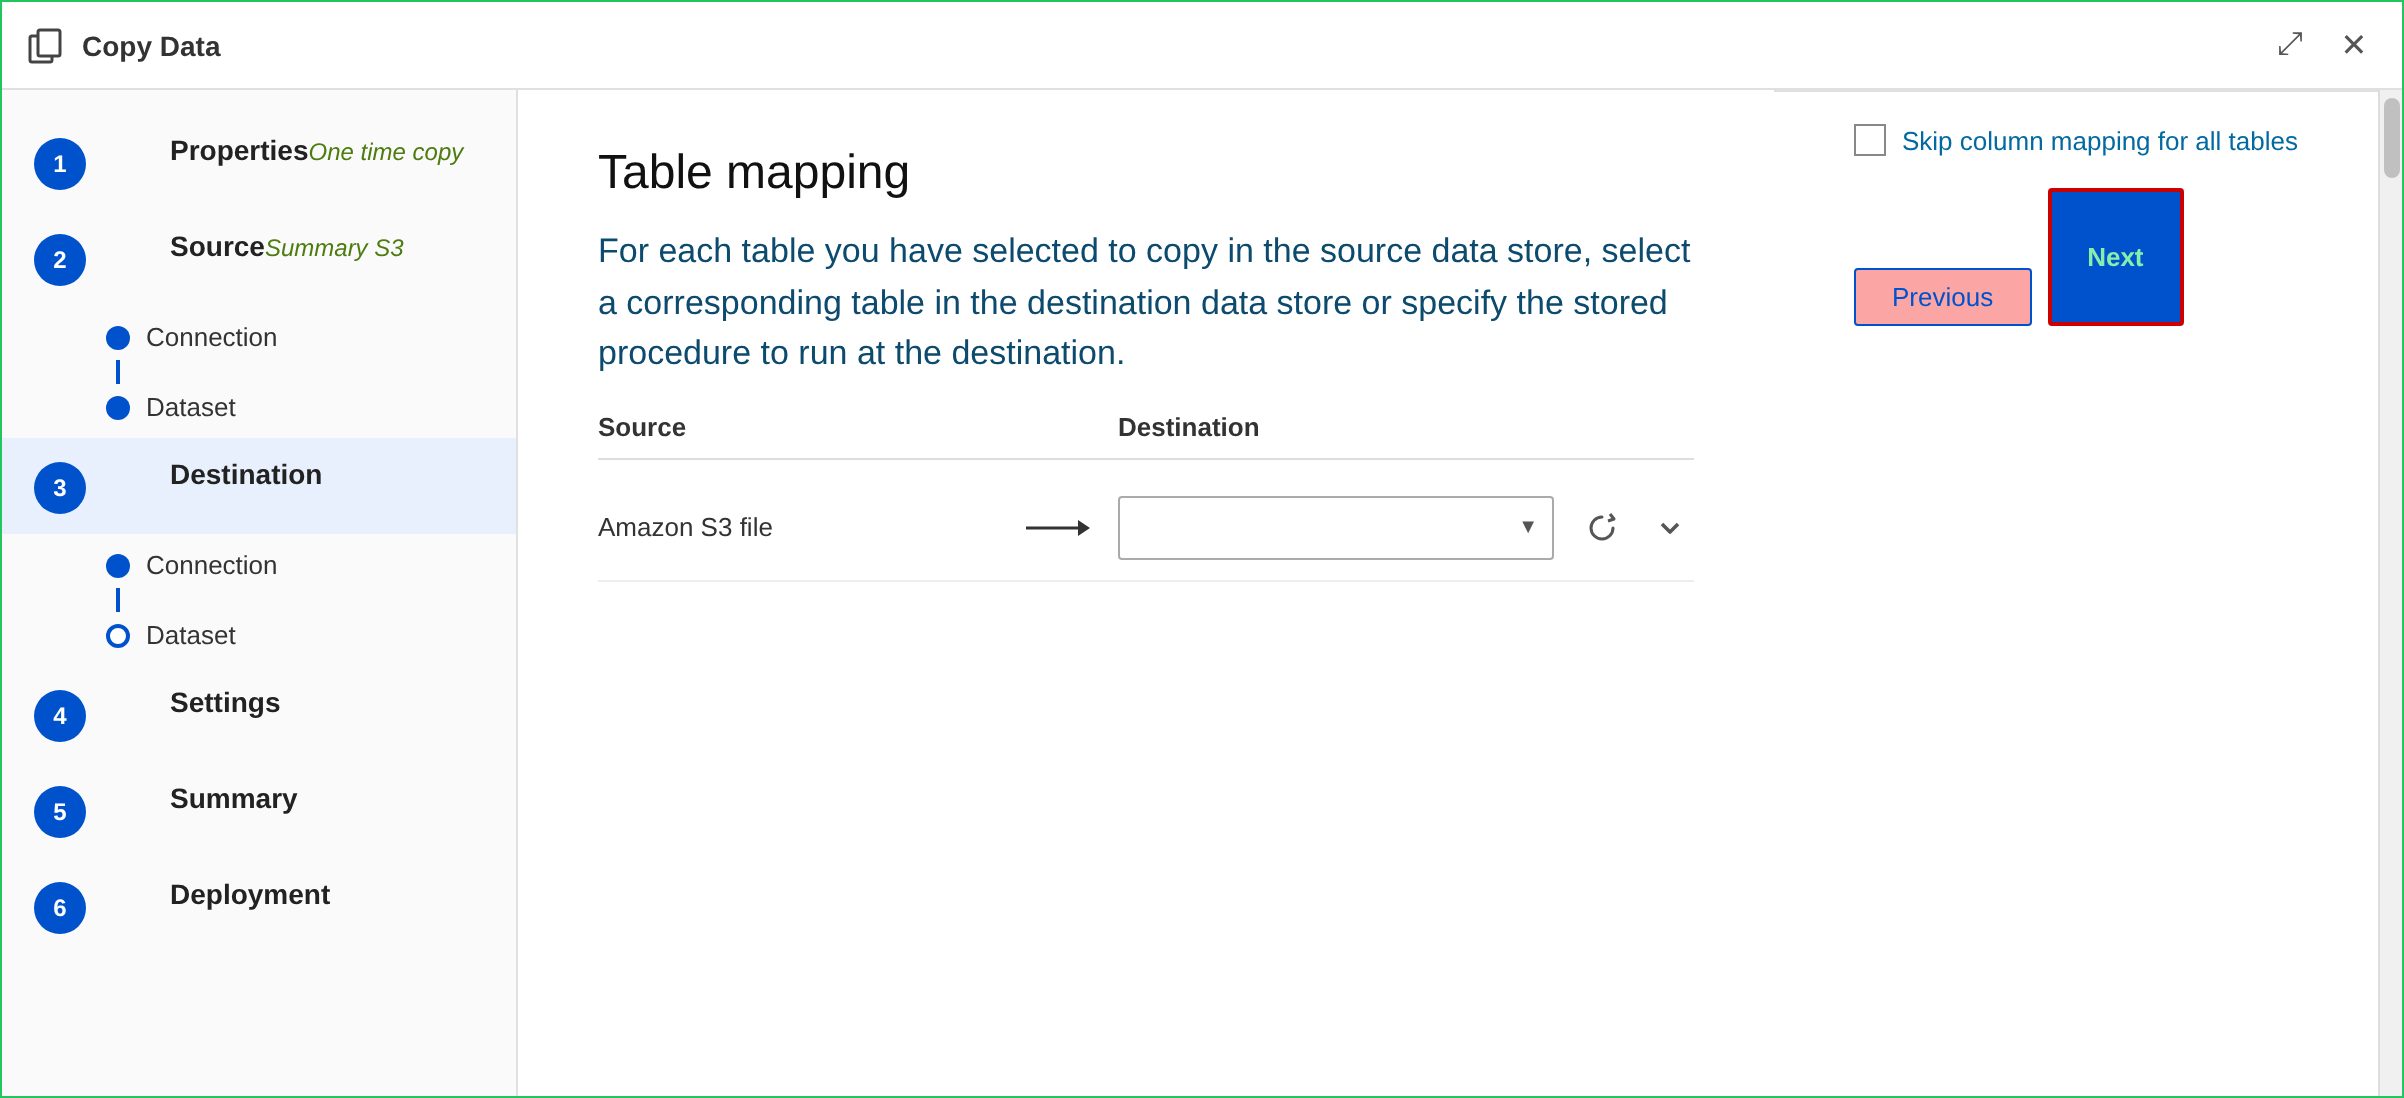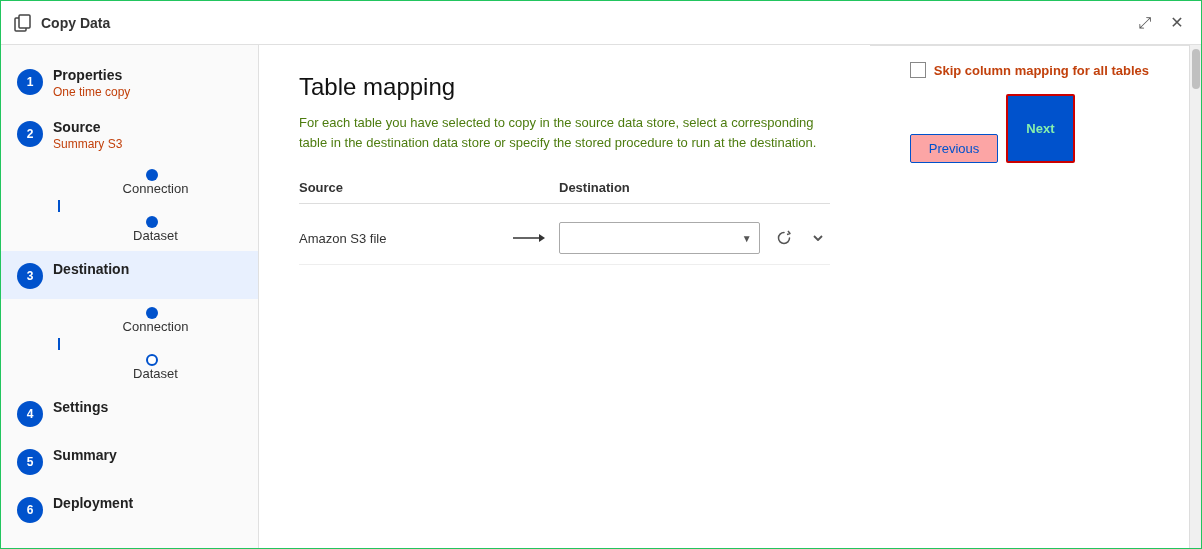--- a/index.html
+++ b/index.html
@@ -95,44 +95,45 @@
       font-weight: 600;
       display: flex;
       align-items: center;
       justify-content: center;
       flex-shrink: 0;
       margin-right: 10px;
       margin-top: 2px;
     }
     .step-text {
       display: flex;
-      flex-direction: column;
+      flex-direction: row;
+      margin-left: 32px;
     }
     .step-label {
       font-size: 14px;
       font-weight: 600;
       color: #222;
     }
     .step-sublabel {
       font-size: 12px;
-      color: #c2410c;
+      color: #4d7c0f;
       margin-top: 2px;
+      font-style: italic;
     }
     
     .sub-items {
       padding: 4px 0 4px 52px;
     }
     .sub-item {
       display: flex;
       align-items: center;
       padding: 4px 0;
       font-size: 13px;
       color: #333;
       cursor: pointer;
-      flex-direction: column;
     }
     .sub-dot-filled {
       width: 12px;
       height: 12px;
       border-radius: 50%;
       background: #0052cc;
       margin-right: 8px;
       flex-shrink: 0;
     }
     .sub-dot-empty {
@@ -157,23 +158,23 @@
       overflow-y: auto;
       padding: 28px 40px 20px 40px;
     }
     .panel-title {
       font-size: 24px;
       font-weight: 300;
       color: #111;
       margin-bottom: 12px;
     }
     .panel-desc {
-      font-size: 13px;
-      color: #4d7c0f;
-      margin-bottom: 28px;
+      font-size: 17px;
+      color: #0c4a6e;
+      margin-bottom: 16px;
       max-width: 820px;
       line-height: 1.5;
     }
     
     .mapping-header {
       display: flex;
       align-items: center;
       border-bottom: 1px solid #ddd;
       padding-bottom: 8px;
       margin-bottom: 8px;
@@ -280,22 +281,21 @@
       width: 16px;
       height: 16px;
       border: 1px solid #888;
       background: #fff;
       margin-right: 8px;
       cursor: pointer;
       flex-shrink: 0;
     }
     .skip-label {
       font-size: 13px;
-      color: #c2410c;
-      font-weight: bold;
+      color: #0369a1;
     }
     .button-row {
       display: flex;
       gap: 8px;
     }
     .btn-previous {
       padding: 6px 18px;
       border: 1px solid #0052cc;
       background: #fca5a5;
       color: #0052cc;

